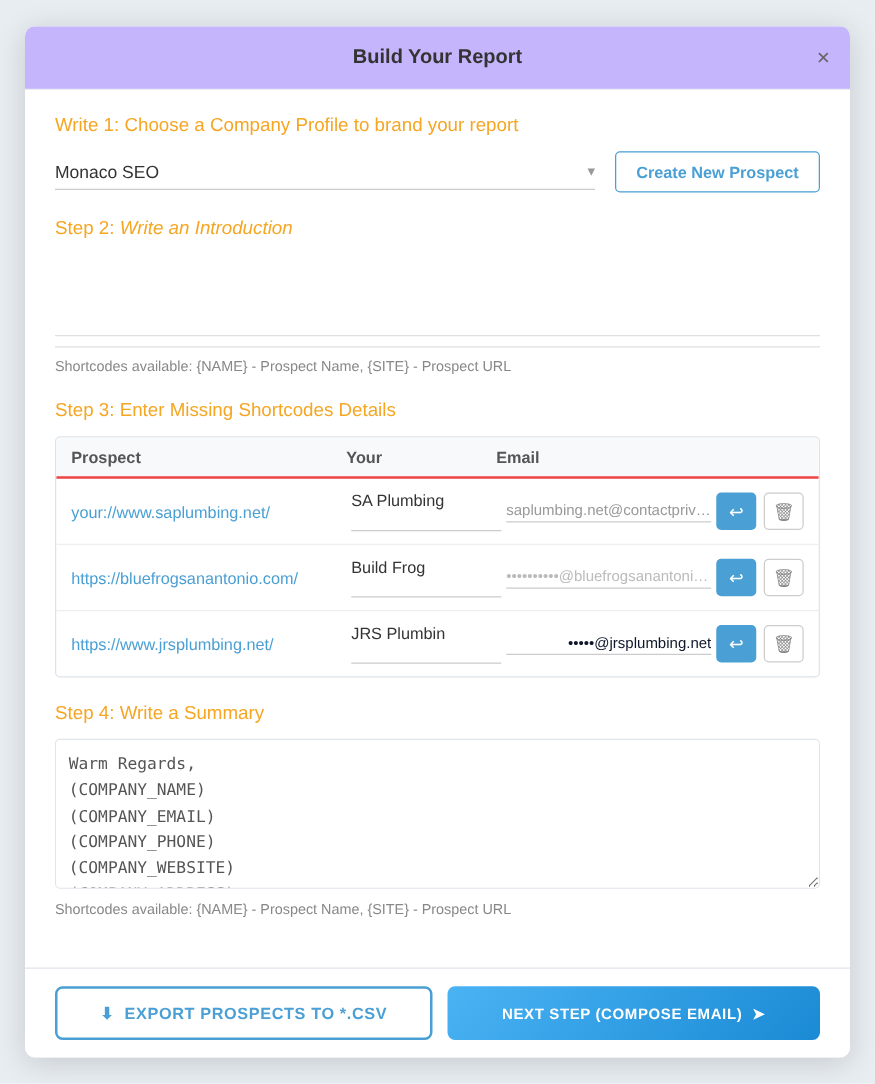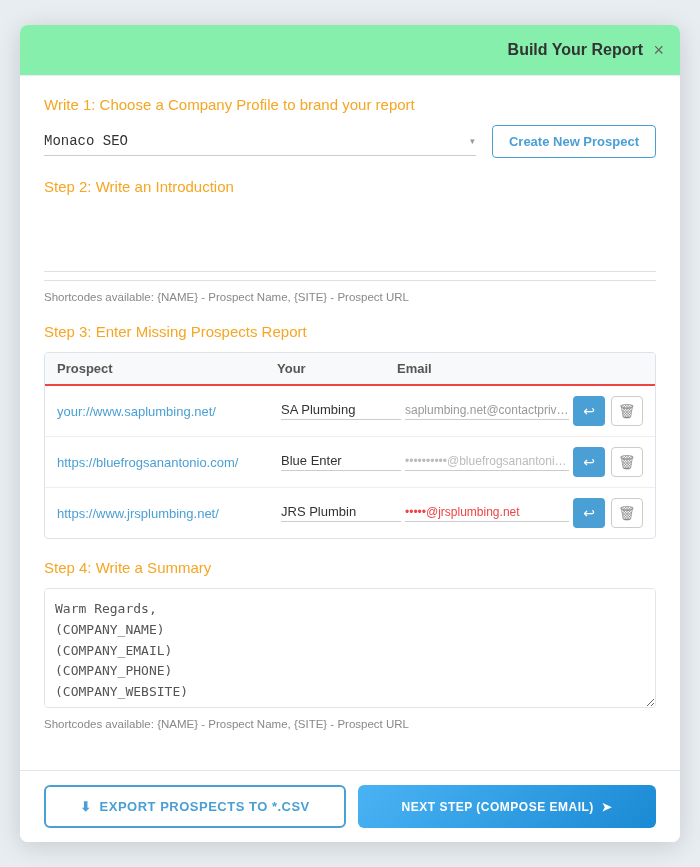--- a/index.html
+++ b/index.html
@@ -18,25 +18,25 @@
       width: 680px;
       max-height: 860px;
       box-shadow: 0 4px 24px rgba(0,0,0,0.15);
       display: flex;
       flex-direction: column;
       overflow: hidden;
     }
     .modal-header {
       display: flex;
       align-items: center;
-      justify-content: flex-end;
-      padding: 16px 37px;
+      justify-content: center;
+      padding: 16px 4px;
       border-bottom: 1px solid #e8edf2;
       position: relative;
-      background: #86efac;
+      background: #c4b5fd;
     }
     .modal-title {
       font-size: 16px;
       font-weight: 600;
       color: #333;
     }
     .close-btn {
       position: absolute;
       right: 16px;
       top: 50%;
@@ -72,21 +72,20 @@
       gap: 16px;
       margin-bottom: 12px;
     }
     .select-wrapper {
       flex: 1;
       border-bottom: 1px solid #ccc;
       display: flex;
       align-items: center;
       padding: 6px 0;
       cursor: pointer;
-      font-family: Liberation Mono, monospace;
     }
     .select-value {
       flex: 1;
       font-size: 14px;
       color: #333;
     }
     .select-arrow {
       color: #999;
       font-size: 12px;
     }
@@ -152,21 +151,21 @@
     }
     .prospect-link {
       color: #4a9fd4;
       font-size: 13px;
       text-decoration: none;
     }
     .prospect-name {
       font-size: 13px;
       color: #333;
       border-bottom: 1px solid #ccc;
-      padding-bottom: 2px;
+      padding-bottom: 16px;
     }
     .prospect-email {
       font-size: 12px;
       color: #999;
       border-bottom: 1px solid #ccc;
       padding-bottom: 2px;
       overflow: hidden;
       text-overflow: ellipsis;
       white-space: nowrap;
     }
@@ -294,33 +293,33 @@
           <span class="select-value">Monaco SEO</span>
           <span class="select-arrow">▾</span>
         </div>
         <button class="create-profile-btn">Create New Prospect</button>
       </div>
     </div>
 
     <div class="step-section">
       <div class="step-label">
         <span>Step 2:</span>
-        <span style="color:#f5a623; font-weight:400;">Write an Introduction</span>
+        <span style="color:#f5a623; font-weight:400;font-style:italic;">Write an Introduction</span>
       </div>
       <div class="intro-area">
         <textarea class="intro-textarea" placeholder="" style=""></textarea>
       </div>
       <hr class="divider">
       <div class="shortcode-hint">Shortcodes available: {NAME} - Prospect Name, {SITE} - Prospect URL</div>
     </div>
 
     <div class="step-section">
       <div class="step3-label">
         <span>Step 3:</span>
-        <span style="color:#f5a623; font-weight:400;">Enter Missing Prospects Report</span>
+        <span style="color:#f5a623; font-weight:400;">Enter Missing Shortcodes Details</span>
       </div>
 
       <div class="prospects-table">
         <div class="table-header">
           <div class="table-header-cell">Prospect</div>
           <div class="table-header-cell">Your</div>
           <div class="table-header-cell">Email</div>
           <div class="table-header-cell"></div>
         </div>
 
@@ -329,32 +328,32 @@
           <div class="prospect-name">SA Plumbing</div>
           <div class="prospect-email">saplumbing.net@contactprivacy.com</div>
           <div class="row-actions">
             <button class="action-btn-blue">↩</button>
             <button class="action-btn-white">🗑</button>
           </div>
         </div>
 
         <div class="table-row">
           <a class="prospect-link" href="#">https://bluefrogsanantonio.com/</a>
-          <div class="prospect-name">Blue Enter</div>
+          <div class="prospect-name">Build Frog</div>
           <div class="prospect-email" style="color:#bbb;">••••••••••@bluefrogsanantonio.c•</div>
           <div class="row-actions">
             <button class="action-btn-blue">↩</button>
             <button class="action-btn-white">🗑</button>
           </div>
         </div>
 
         <div class="table-row">
           <a class="prospect-link" href="#">https://www.jrsplumbing.net/</a>
           <div class="prospect-name">JRS Plumbin</div>
-          <div class="prospect-email" style="color:#ef4444;">•••••@jrsplumbing.net</div>
+          <div class="prospect-email" style="color:#0f172a;text-align:right;">•••••@jrsplumbing.net</div>
           <div class="row-actions">
             <button class="action-btn-blue">↩</button>
             <button class="action-btn-white">🗑</button>
           </div>
         </div>
       </div>
     </div>
 
     <div class="step-section">
       <div class="step-label">

